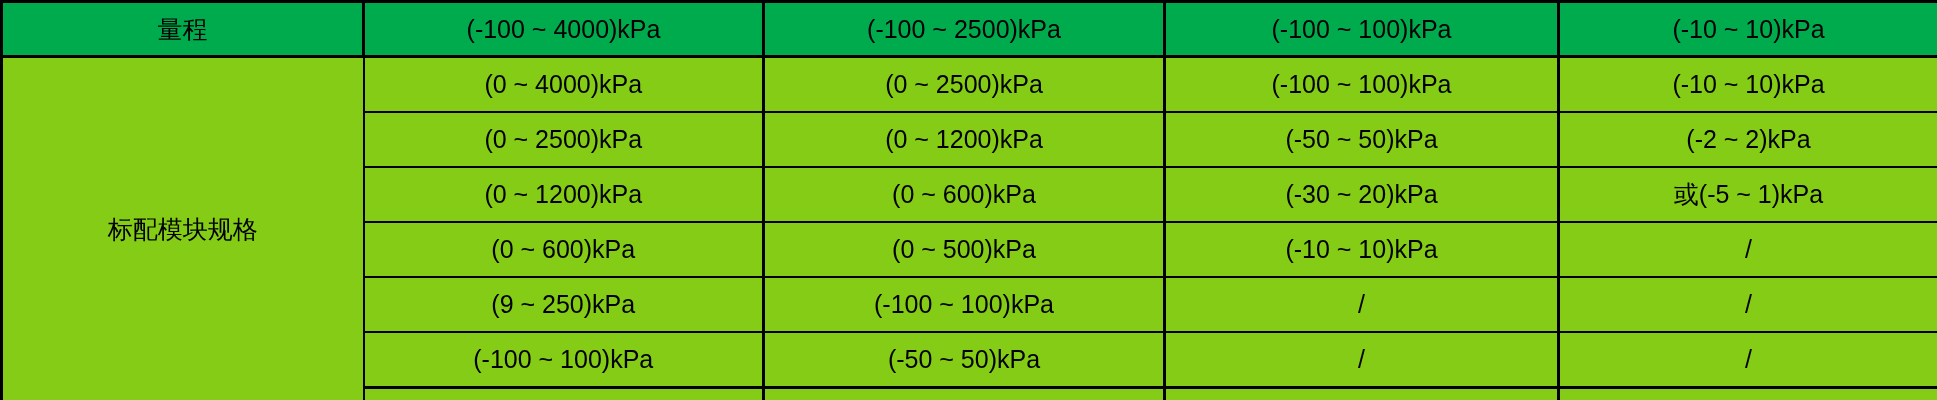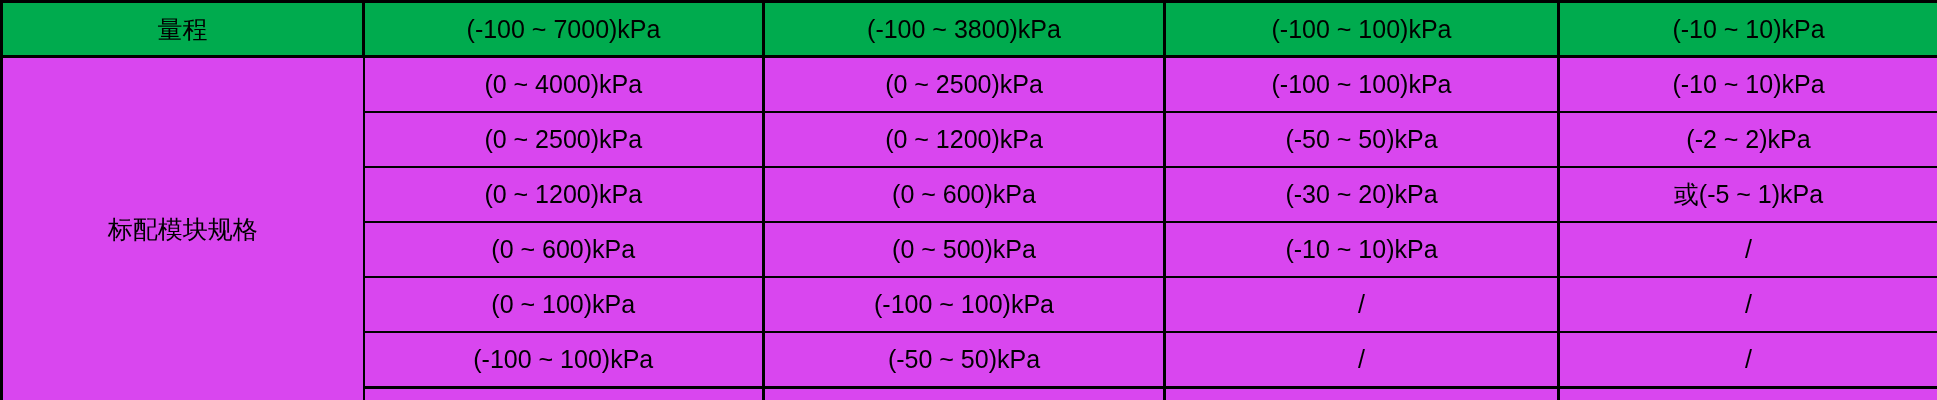--- a/index.html
+++ b/index.html
@@ -28,21 +28,21 @@
     overflow: hidden;
   }
   
   table.spec thead th {
     background: #00AB4E;
     border: 3px solid #000000;
     height: 52px;
   }
   
   table.spec tbody td {
-    background: #d946ef;
+    background: #84cc16;
     border-top: 2px solid #000000;
     border-bottom: 2px solid #000000;
     height: 53px;
   }
   
   table.spec td.group {
     border-left: 3px solid #000000;
     border-right: 2px solid #000000;
     border-top: 3px solid #000000;
     border-bottom: 3px solid #000000;
@@ -69,22 +69,22 @@
     <colgroup>
       <col style="width:362px">
       <col style="width:400px">
       <col style="width:401px">
       <col style="width:394px">
       <col style="width:380px">
     </colgroup>
     <thead>
       <tr>
         <th>量程</th>
-        <th>(-100 ~ 7000)kPa</th>
-        <th>(-100 ~ 3800)kPa</th>
+        <th>(-100 ~ 4000)kPa</th>
+        <th>(-100 ~ 2500)kPa</th>
         <th>(-100 ~ 100)kPa</th>
         <th>(-10 ~ 10)kPa</th>
       </tr>
     </thead>
     <tbody>
       <tr>
         <td class="group" rowspan="7">标配模块规格</td>
         <td class="c2">(0 ~ 4000)kPa</td>
         <td class="c3">(0 ~ 2500)kPa</td>
         <td class="c4">(-100 ~ 100)kPa</td>
@@ -102,21 +102,21 @@
         <td class="c4">(-30 ~ 20)kPa</td>
         <td class="c5">或(-5 ~ 1)kPa</td>
       </tr>
       <tr>
         <td class="c2">(0 ~ 600)kPa</td>
         <td class="c3">(0 ~ 500)kPa</td>
         <td class="c4">(-10 ~ 10)kPa</td>
         <td class="c5">/</td>
       </tr>
       <tr>
-        <td class="c2">(0 ~ 100)kPa</td>
+        <td class="c2">(9 ~ 250)kPa</td>
         <td class="c3">(-100 ~ 100)kPa</td>
         <td class="c4">/</td>
         <td class="c5">/</td>
       </tr>
       <tr class="last">
         <td class="c2">(-100 ~ 100)kPa</td>
         <td class="c3">(-50 ~ 50)kPa</td>
         <td class="c4">/</td>
         <td class="c5">/</td>
       </tr>

